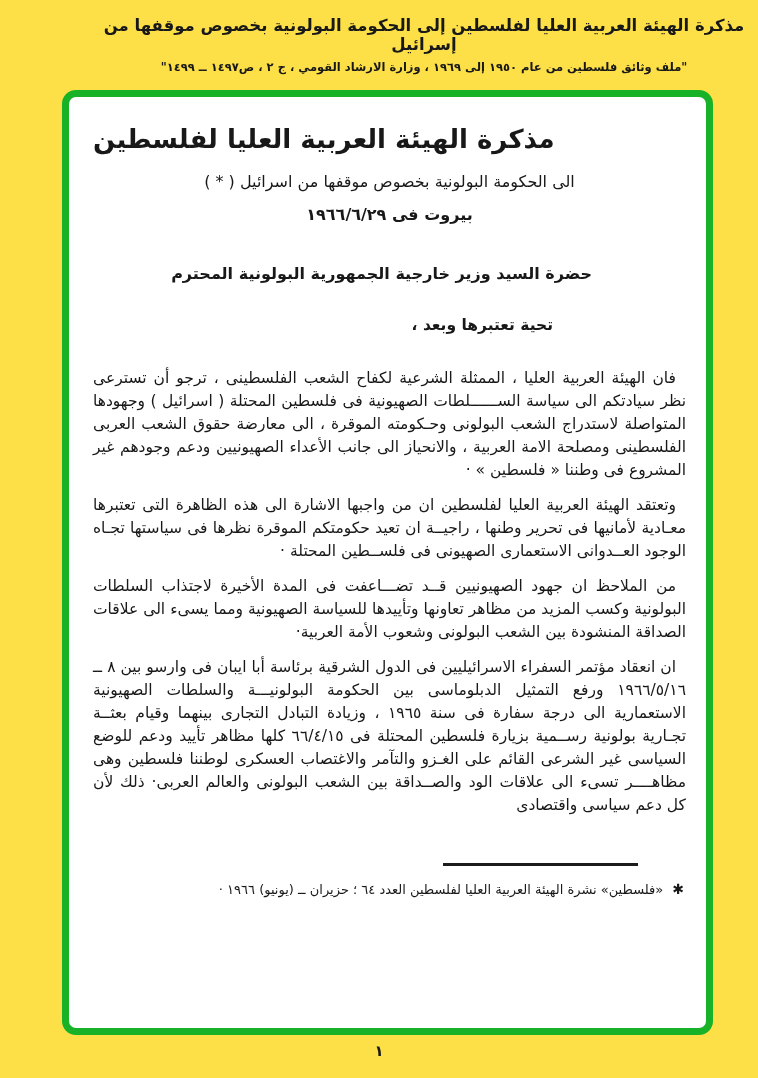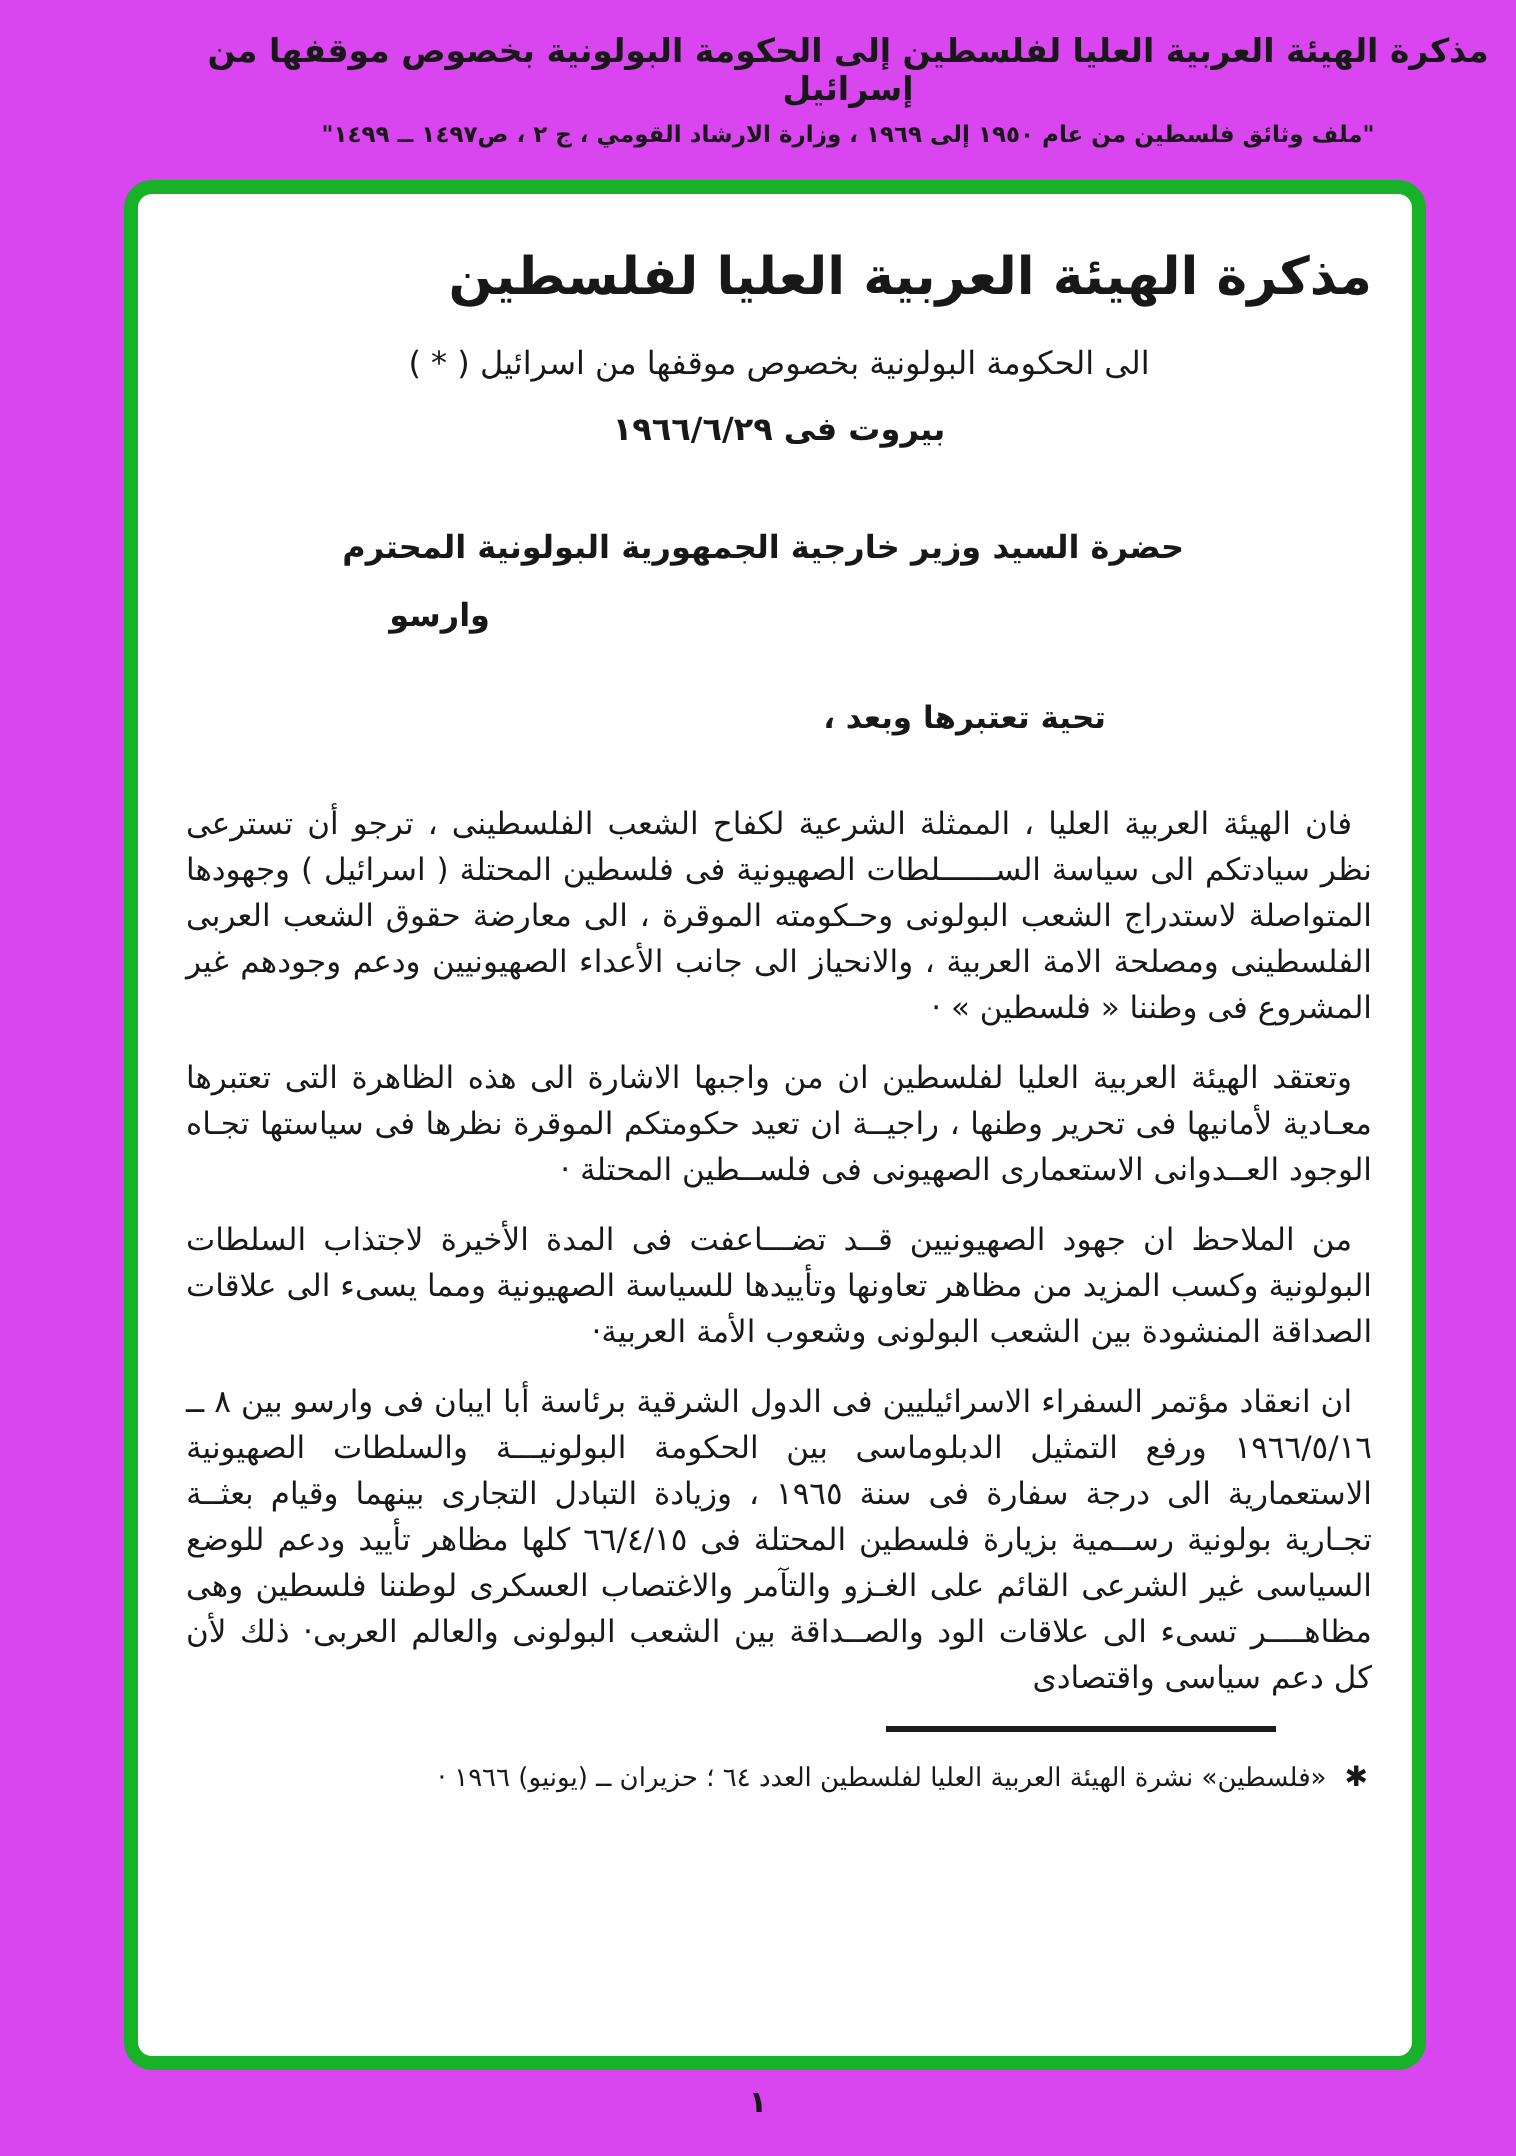--- a/index.html
+++ b/index.html
@@ -1,19 +1,19 @@
 <!DOCTYPE html>
 <html><head>
 <meta charset="utf-8">
 <style>
   html,body{margin:0;padding:0;background:#ffffff;}
   .page{
     position:relative;
     width:758px;height:1078px;
-    background:#d946ef;
+    background:#fde047;
     font-family:"DejaVu Sans",sans-serif;
     color:#181818;
     overflow:hidden;
   }
   
   .src-header{
     position:absolute;top:16px;left:0;width:758px;
     text-align:center;direction:rtl;
     padding-left:90px;box-sizing:border-box;
   }
@@ -27,21 +27,21 @@
     border-radius:14px;
     box-sizing:border-box;
     background:#ffffff;
   }
   .frame-inner{
     position:relative;direction:rtl;
     padding:22px 20px 0 24px;
     height:100%;box-sizing:border-box;
   }
   .doc-title{
-    text-align:right;font-size:26px;font-weight:bold;
+    text-align:left;font-size:26px;font-weight:bold;
     margin:2px 0 0 0;line-height:36px;
   }
   .doc-subtitle{
     text-align:center;font-size:16px;font-weight:normal;
     margin-top:13px;line-height:24px;
   }
   .doc-dateline{
     text-align:center;font-size:16px;font-weight:bold;
     margin-top:9px;line-height:24px;
   }
@@ -89,21 +89,20 @@
   </div>
 
   <div class="frame">
     <div class="frame-inner">
 
       <div class="doc-title">مذكرة الهيئة العربية العليا لفلسطين</div>
       <div class="doc-subtitle">الى الحكومة البولونية بخصوص موقفها من اسرائيل ( * )</div>
       <div class="doc-dateline">بيروت فى ١٩٦٦/٦/٢٩</div>
 
       <div class="addressee">حضرة السيد وزير خارجية الجمهورية البولونية المحترم</div>
-      <div class="addressee-city">وارسو</div>
 
       <div class="salutation">تحية تعتبرها وبعد ،</div>
 
       <p class="body-par first">فان الهيئة العربية العليا ، الممثلة الشرعية لكفاح الشعب الفلسطينى ، ترجو أن تسترعى نظر سيادتكم الى سياسة الســــــلطات الصهيونية فى فلسطين المحتلة ( اسرائيل ) وجهودها المتواصلة لاستدراج الشعب البولونى وحـكومته الموقرة ، الى معارضة حقوق الشعب العربى الفلسطينى ومصلحة الامة العربية ، والانحياز الى جانب الأعداء الصهيونيين ودعم وجودهم غير المشروع فى وطننا « فلسطين » ·</p>
       <p class="body-par">وتعتقد الهيئة العربية العليا لفلسطين ان من واجبها الاشارة الى هذه الظاهرة التى تعتبرها معـادية لأمانيها فى تحرير وطنها ، راجيــة ان تعيد حكومتكم الموقرة نظرها فى سياستها تجـاه الوجود العــدوانى الاستعمارى الصهيونى فى فلســطين المحتلة ·</p>
       <p class="body-par">من الملاحظ ان جهود الصهيونيين قــد تضـــاعفت فى المدة الأخيرة لاجتذاب السلطات البولونية وكسب المزيد من مظاهر تعاونها وتأييدها للسياسة الصهيونية ومما يسىء الى علاقات الصداقة المنشودة بين الشعب البولونى وشعوب الأمة العربية·</p>
       <p class="body-par">ان انعقاد مؤتمر السفراء الاسرائيليين فى الدول الشرقية برئاسة أبا ايبان فى وارسو بين ٨ ــ ١٩٦٦/٥/١٦ ورفع التمثيل الدبلوماسى بين الحكومة البولونيـــة والسلطات الصهيونية الاستعمارية الى درجة سفارة فى سنة ١٩٦٥ ، وزيادة التبادل التجارى بينهما وقيام بعثــة تجـارية بولونية رســمية بزيارة فلسطين المحتلة فى ٦٦/٤/١٥ كلها مظاهر تأييد ودعم للوضع السياسى غير الشرعى القائم على الغـزو والتآمر والاغتصاب العسكرى لوطننا فلسطين وهى مظاهــــر تسىء الى علاقات الود والصــداقة بين الشعب البولونى والعالم العربى· ذلك لأن كل دعم سياسى واقتصادى</p>
 
       <div class="footnote-rule"></div>
       <div class="footnote-line">

